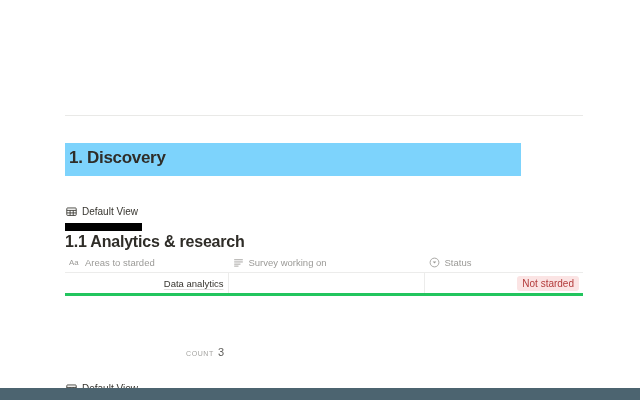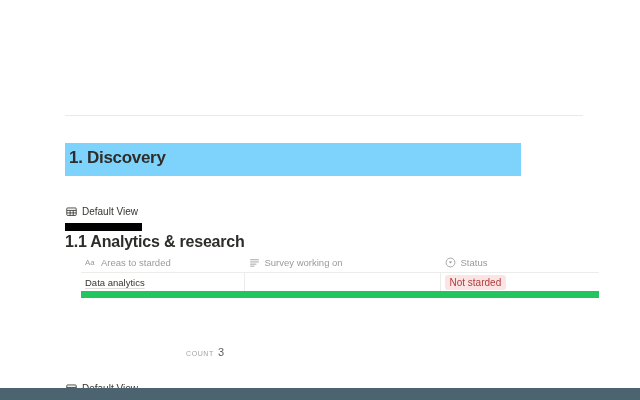--- a/index.html
+++ b/index.html
@@ -103,21 +103,20 @@
   }
 
   
   .db-table {
     position: absolute;
     left: 65px;
     top: 254px;
     width: 518px;
     border-collapse: collapse;
     table-layout: fixed;
-    margin-left: 16px;
   }
 
   .db-table col.c-name   { width: 163px; }
   .db-table col.c-person { width: 196px; }
   .db-table col.c-status { width: 159px; }
 
   .db-table thead th {
     text-align: left;
     font-size: 9.5px;
     font-weight: 400;
@@ -130,24 +129,25 @@
 
   .th-inner {
     display: flex;
     align-items: center;
     gap: 5px;
   }
 
   .db-table tbody td {
     height: 22px;
     padding: 0 4px;
-    border-bottom: 7px solid #22c55e;
+    border-bottom: 3px solid #22c55e;
     font-size: 9.5px;
     color: #37352f;
     vertical-align: middle;
+    text-align: right;
   }
 
   .db-table tbody td.cell-person,
   .db-table tbody td.cell-status {
     border-left: 1px solid #ececeb;
   }
 
   .db-table thead th.h-person,
   .db-table thead th.h-status {
     border-left: 1px solid transparent;

